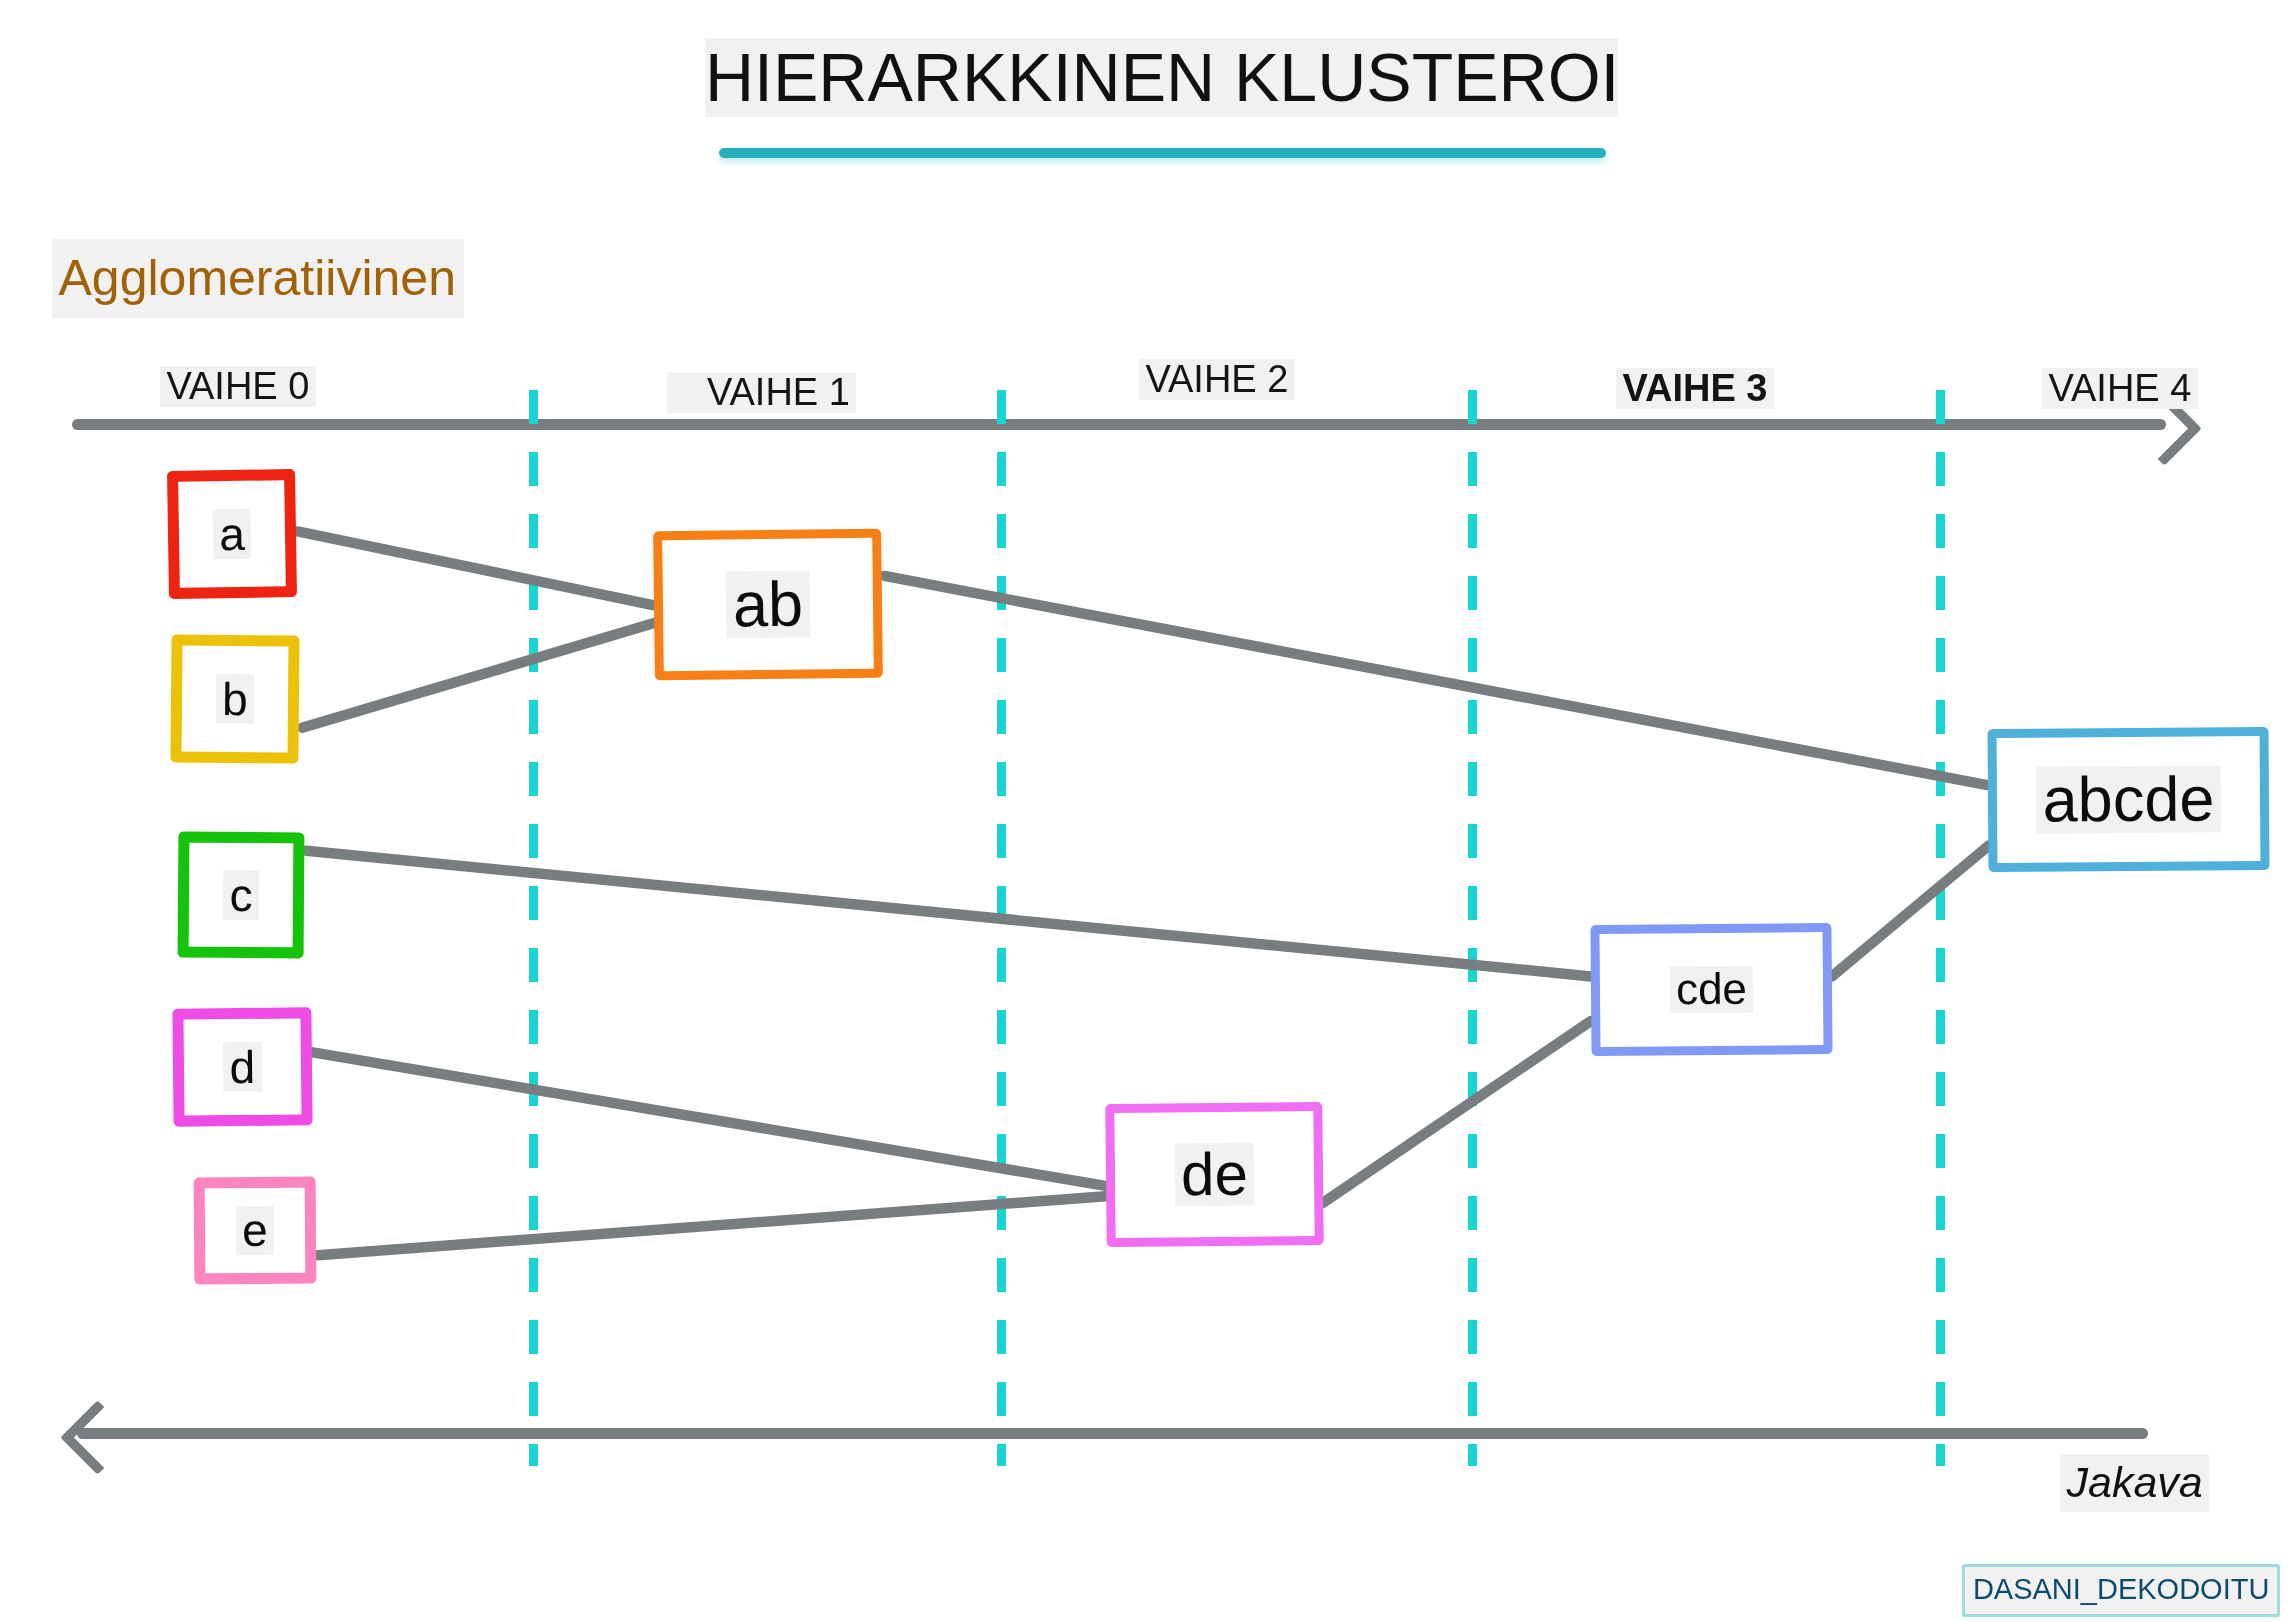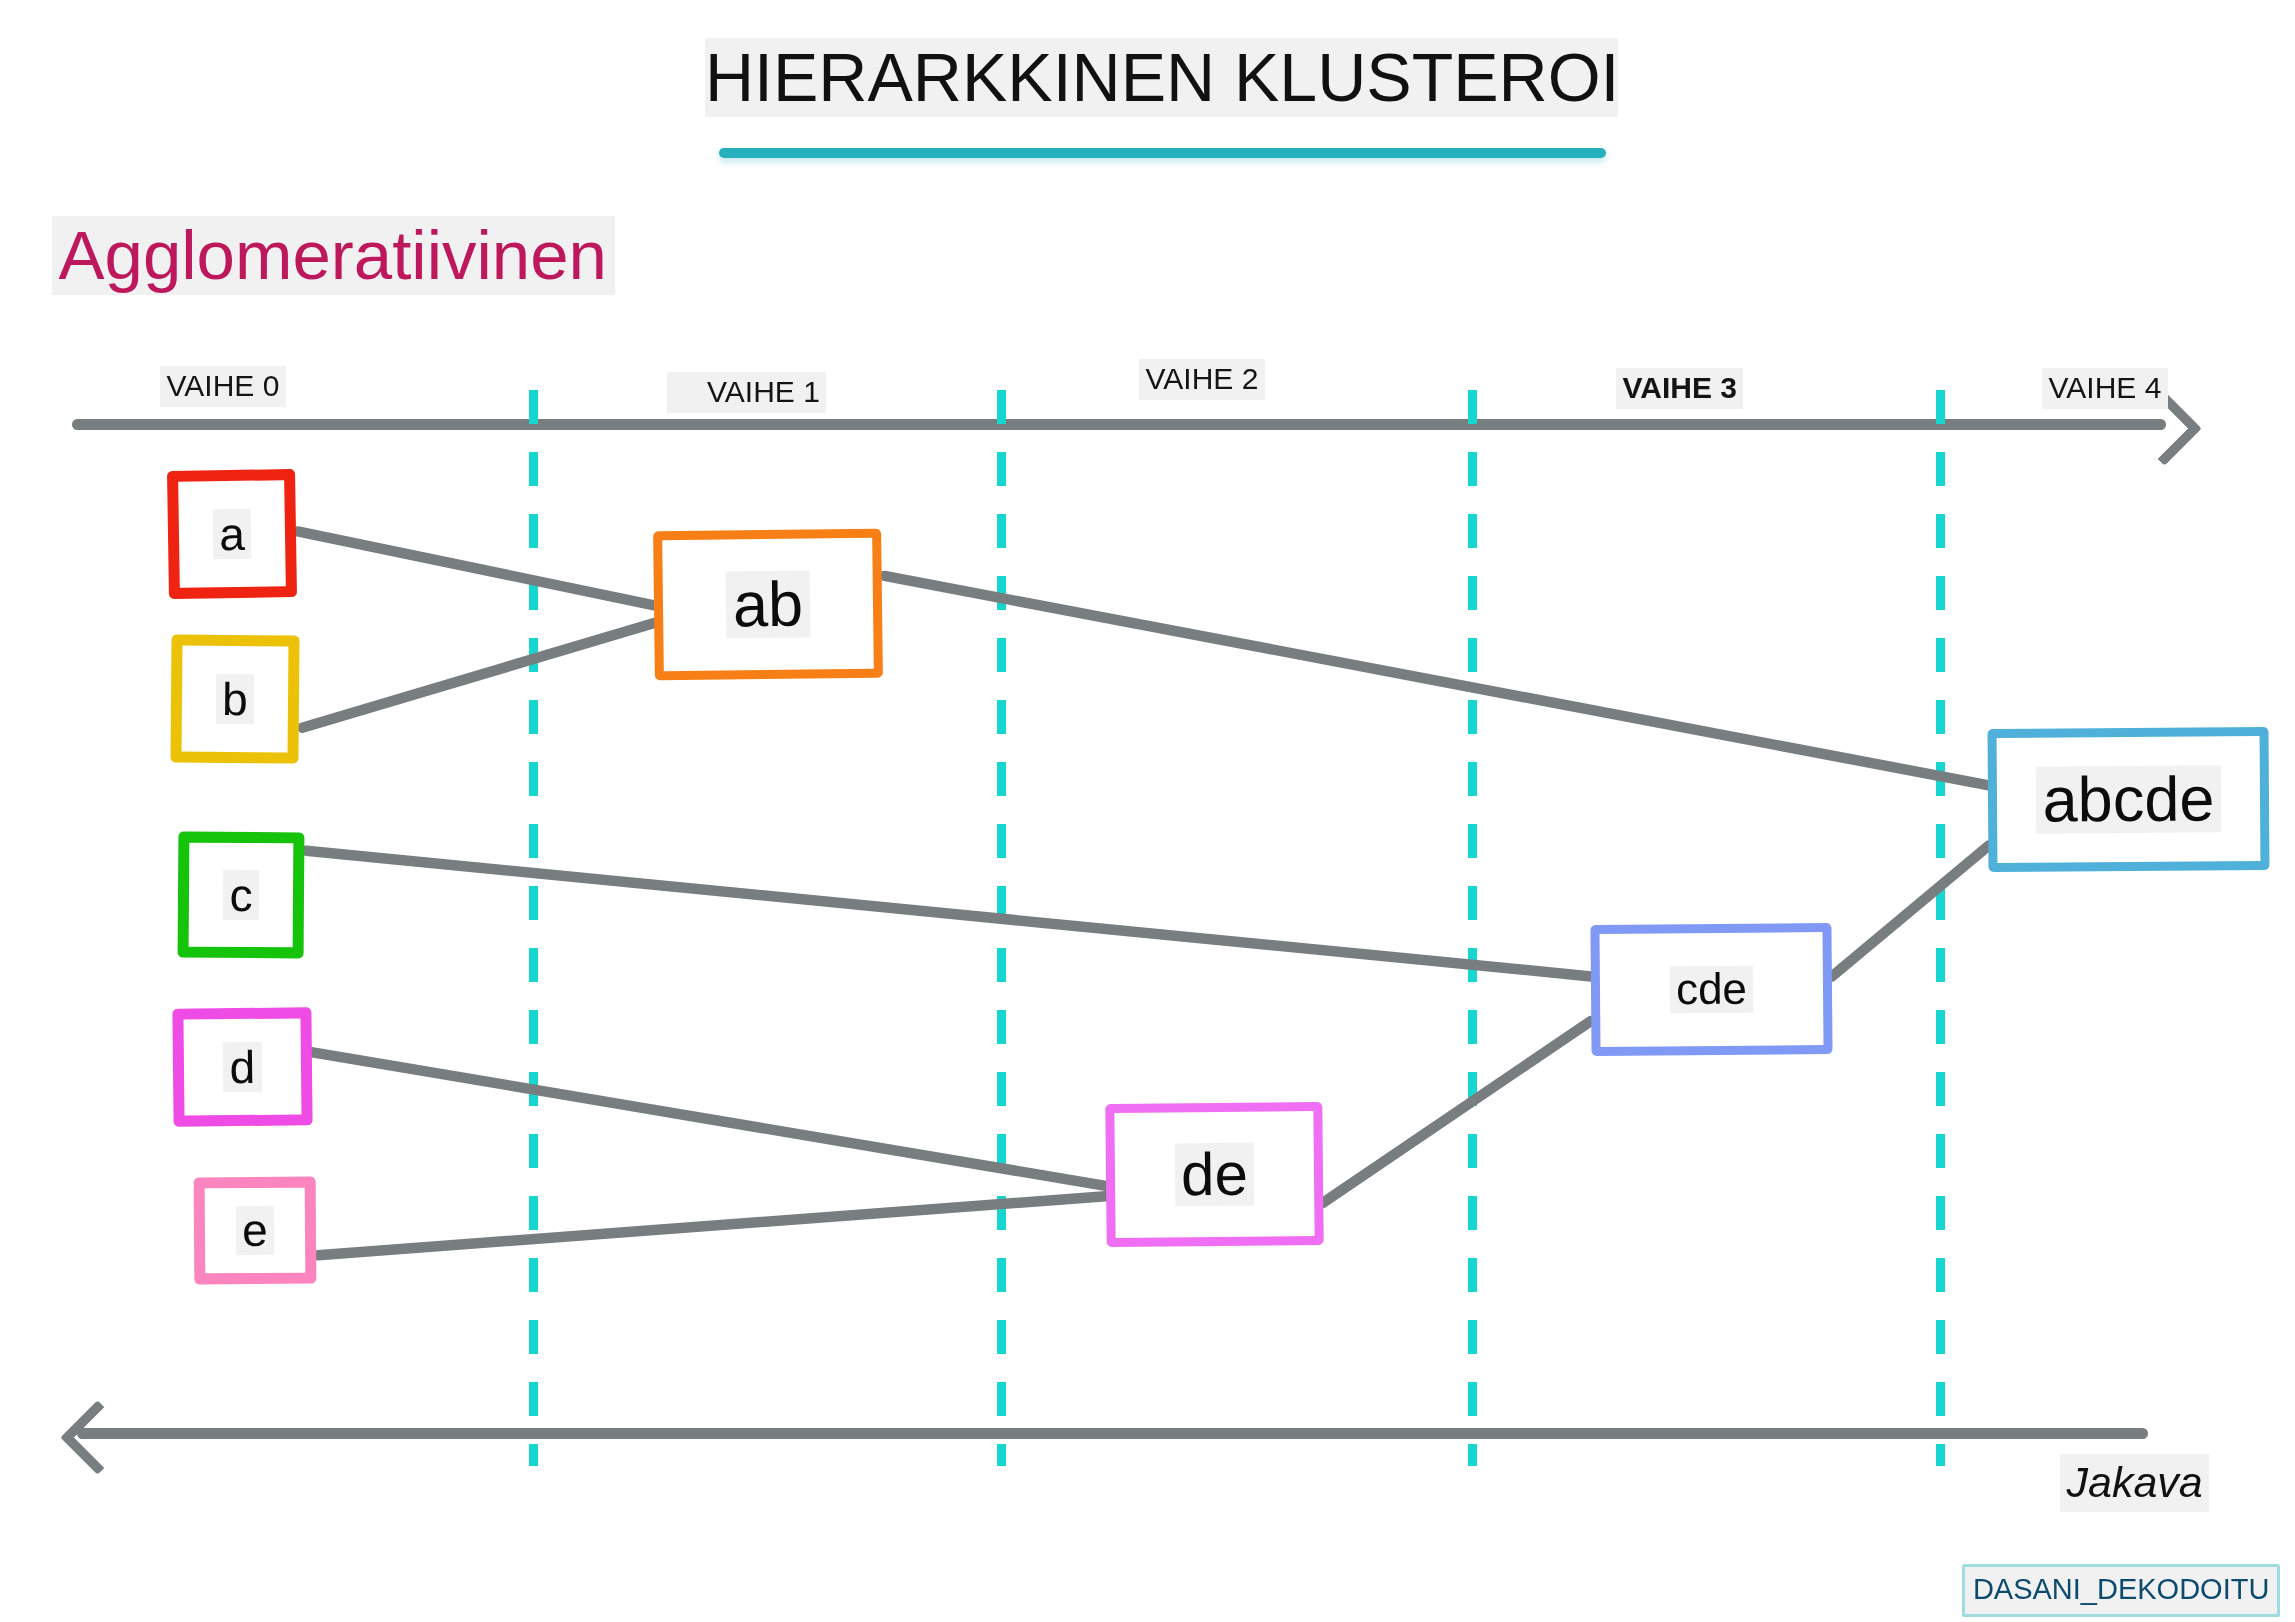--- a/index.html
+++ b/index.html
@@ -48,24 +48,24 @@
     height: 10.5px;
     background: #26b0bd;
     border-radius: 5.2px;
     box-shadow: 0 3.9px 6.5px rgba(38,176,189,0.28);
   }
 
   
   .agglo {
     position: absolute;
     left: 52px;
-    top: 216px;
-    font-size: 69px;
+    top: 239px;
+    font-size: 50px;
     line-height: 71px;
-    color: #be185d;
+    color: #a16207;
     background: #f1f1f1;
     padding: 3.9px 7.9px 3.9px 6.5px;
     white-space: nowrap;
   }
 
   
   .axis-line {
     position: absolute;
     height: 10.5px;
     background: #787d80;
@@ -107,21 +107,21 @@
     height: 1076px;
     width: 8.5px;
     background-image: linear-gradient(to bottom, #16d6cf 0px, #16d6cf 34px, rgba(255,255,255,0) 34px, rgba(255,255,255,0) 62px);
     background-size: 8.5px 62px;
     background-repeat: repeat-y;
   }
 
   
   .stage-label {
     position: absolute;
-    font-size: 30px;
+    font-size: 38px;
     line-height: 38px;
     color: #141414;
     background: #f1f1f1;
     padding: 1.3px 6.5px;
     white-space: nowrap;
   }
 
   
   .links {
     position: absolute;

